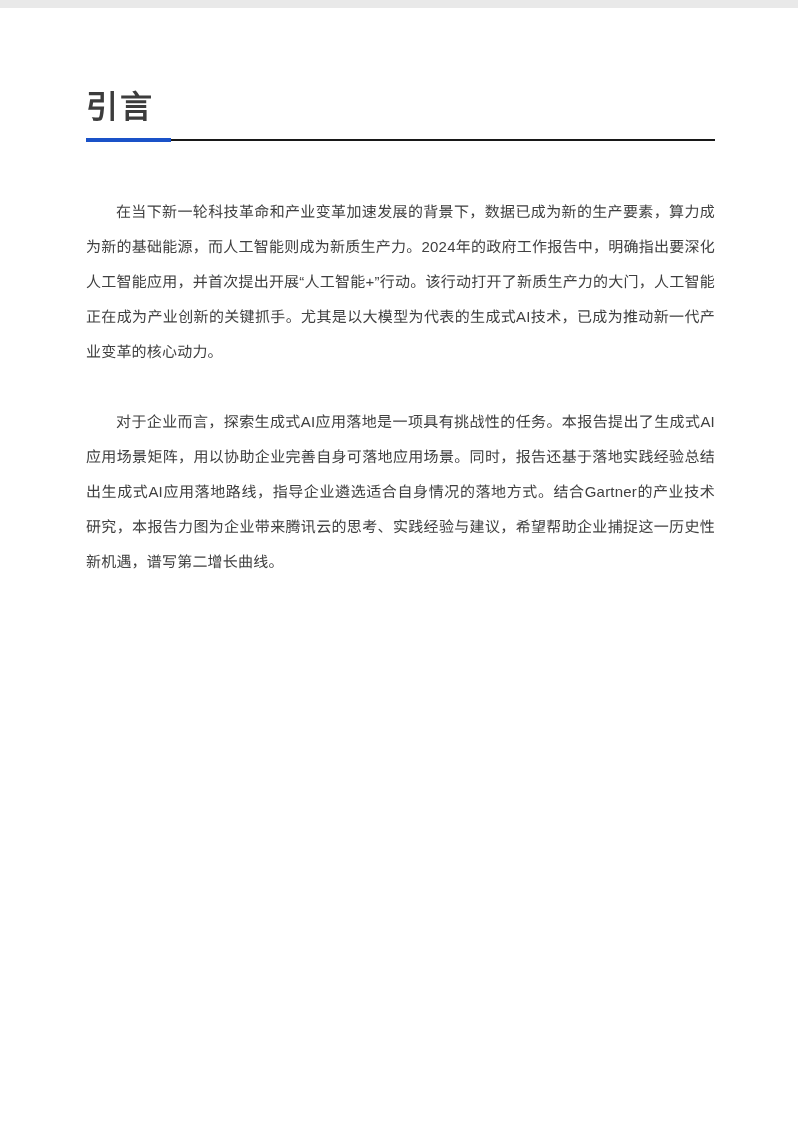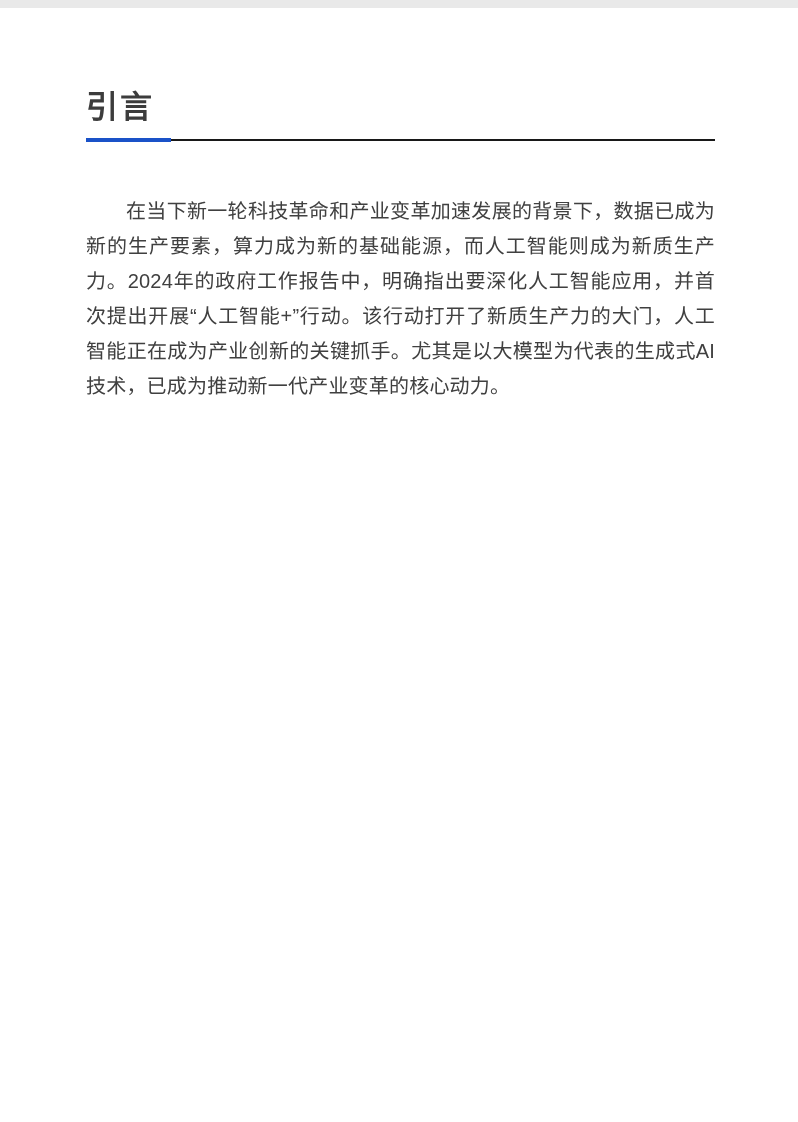--- a/index.html
+++ b/index.html
@@ -40,21 +40,21 @@
   .title-rule .line {
     flex: 1 1 auto;
     height: 2px;
     background: #181818;
   }
 
   
   .body-text { margin-top: 52px; width: 629px; }
   .body-text p {
     margin: 0;
-    font-size: 20px;
+    font-size: 15px;
     line-height: 35px;
     font-weight: 500;
     color: #404040;
     text-align: justify;
     text-indent: 2em;
     letter-spacing: 0.2px;
   }
   .body-text p + p { margin-top: 35px; }
 </style>
 </head>
@@ -65,15 +65,16 @@
   <header>
     <h1 class="page-title">引言</h1>
     <div class="title-rule">
       <span class="accent"></span>
       <span class="line"></span>
     </div>
   </header>
 
   <main class="body-text">
     <p>在当下新一轮科技革命和产业变革加速发展的背景下，数据已成为新的生产要素，算力成为新的基础能源，而人工智能则成为新质生产力。2024年的政府工作报告中，明确指出要深化人工智能应用，并首次提出开展“人工智能+”行动。该行动打开了新质生产力的大门，人工智能正在成为产业创新的关键抓手。尤其是以大模型为代表的生成式AI技术，已成为推动新一代产业变革的核心动力。</p>
+    <p>对于企业而言，探索生成式AI应用落地是一项具有挑战性的任务。本报告提出了生成式AI应用场景矩阵，用以协助企业完善自身可落地应用场景。同时，报告还基于落地实践经验总结出生成式AI应用落地路线，指导企业遴选适合自身情况的落地方式。结合Gartner的产业技术研究，本报告力图为企业带来腾讯云的思考、实践经验与建议，希望帮助企业捕捉这一历史性新机遇，谱写第二增长曲线。</p>
   </main>
 
 </div>
 
 </body></html>

